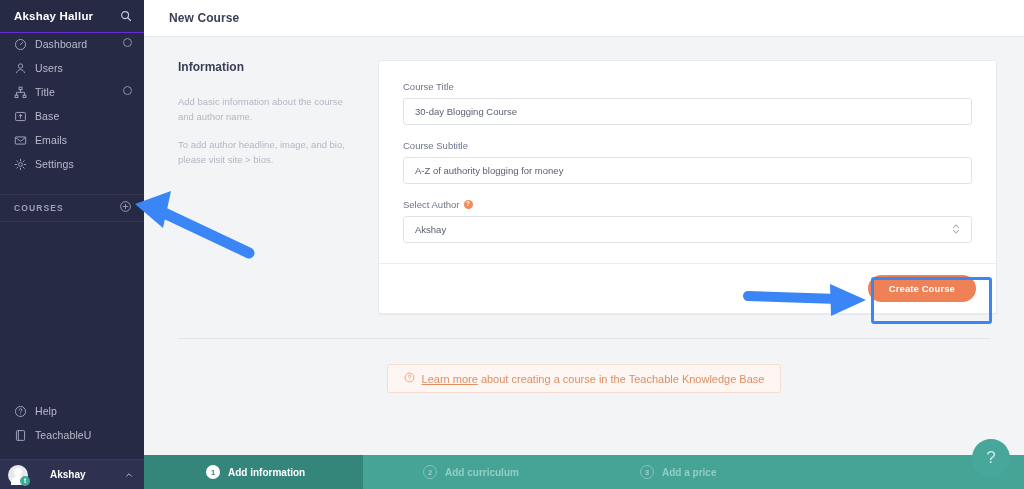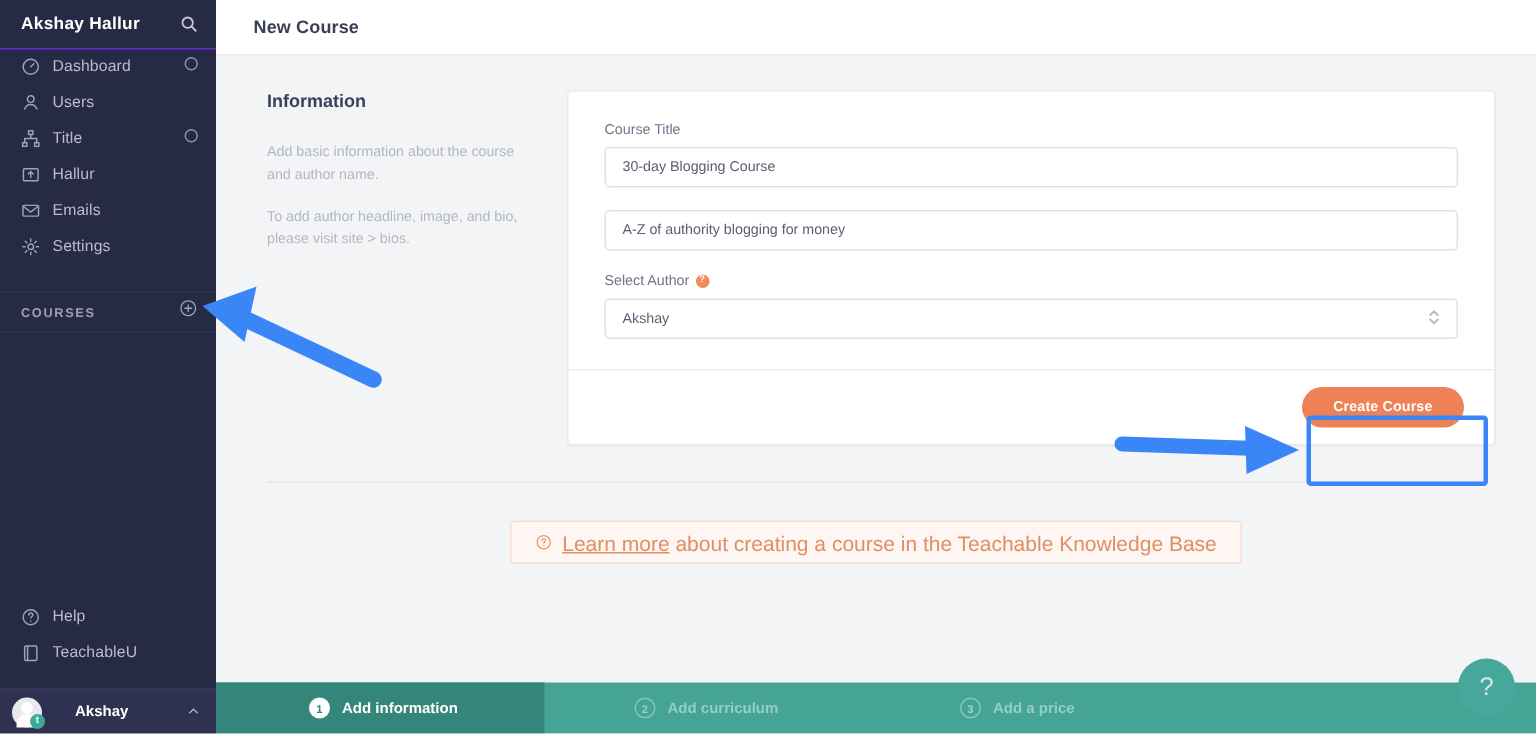--- a/index.html
+++ b/index.html
@@ -106,21 +106,21 @@
   .btn-primary {
     background: #ee8155; color: #fff; border: none; border-radius: 15px;
     height: 27px; padding: 0 21px; font-size: 9.5px; font-weight: bold;
     font-family: "Liberation Sans", sans-serif; cursor: pointer; letter-spacing: .1px;
   }
   .divider { margin: 24px 34px 0 34px; border-top: 1px solid #e2e5ea; }
   .notice-wrap { display: flex; justify-content: center; margin-top: 25px; }
   .notice {
     border: 1px solid #f6ddd0; background: #fdf6f2; border-radius: 3px;
     height: 29px; display: flex; align-items: center; gap: 7px; padding: 0 16px;
-    font-size: 14px; color: #e08e63;
+    font-size: 11px; color: #e08e63;
   }
   .notice a { color: #e08e63; text-decoration: underline; }
 
   
   .stepbar {
     position: absolute; left: 144px; bottom: 0; width: 880px; height: 34px;
     display: flex; align-items: center; background: #45a496;
   }
   .step { display: flex; align-items: center; height: 34px; }
   .step-1 { background: #34867b; width: 219px; padding-left: 62px; }
@@ -205,21 +205,21 @@
         <span class="sb-dot"></span>
       </div>
 
       <div class="sb-item">
         <span class="ico">
           <svg width="13" height="13" viewBox="0 0 16 16" fill="none" stroke="#9fa3b8" stroke-width="1.2">
             <rect x="2" y="3" width="12" height="10" rx="1"></rect>
               <path d="M8 10.2V5.6M6 7.4L8 5.4l2 2" stroke-linecap="round"></path>
           </svg>
         </span>
-        <span class="lbl">Hallur</span>
+        <span class="lbl">Base</span>
       </div>
 
       <div class="sb-item">
         <span class="ico">
           <svg width="13" height="13" viewBox="0 0 16 16" fill="none" stroke="#9fa3b8" stroke-width="1.2">
             <rect x="1.6" y="3.6" width="12.8" height="8.8" rx="1"></rect>
               <path d="M1.8 4.3L8 9l6.2-4.7" stroke-linecap="round"></path>
           </svg>
         </span>
         <span class="lbl">Emails</span>
@@ -297,20 +297,21 @@
 
       <div class="card">
         <div class="card-body">
 
           <div class="field">
             <div class="field-lbl">Course Title</div>
             <div class="input">30-day Blogging Course</div>
           </div>
 
           <div class="field">
+            <div class="field-lbl">Course Subtitle</div>
             <div class="input">A-Z of authority blogging for money</div>
           </div>
 
           <div class="field">
             <div class="field-lbl">
               <span>Select Author</span>
               <span class="help-badge">?</span>
             </div>
             <div class="input select">
               <span>Akshay</span>

